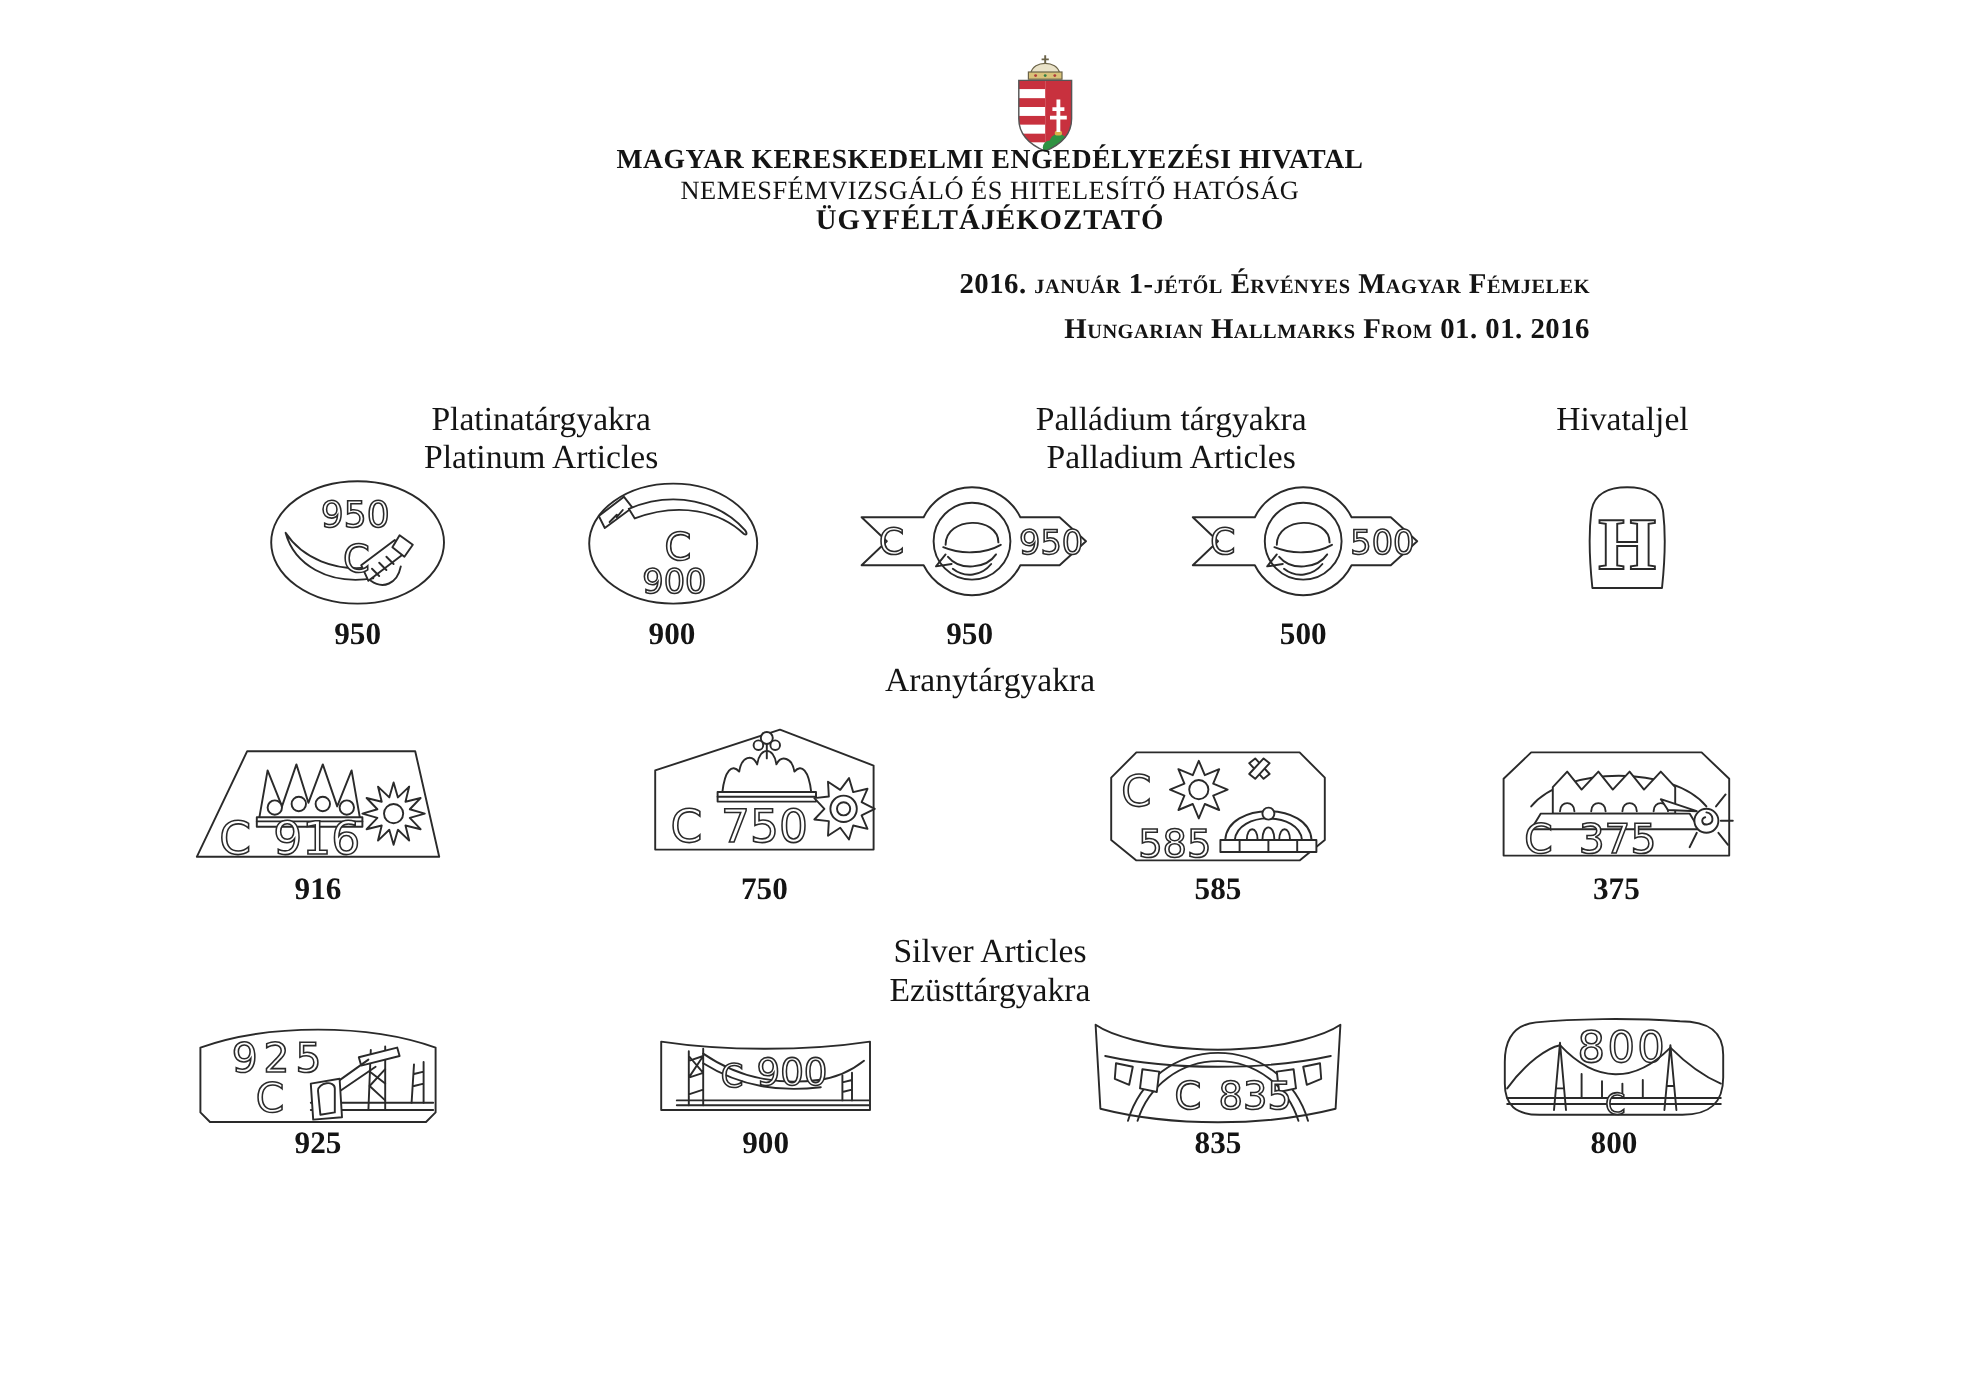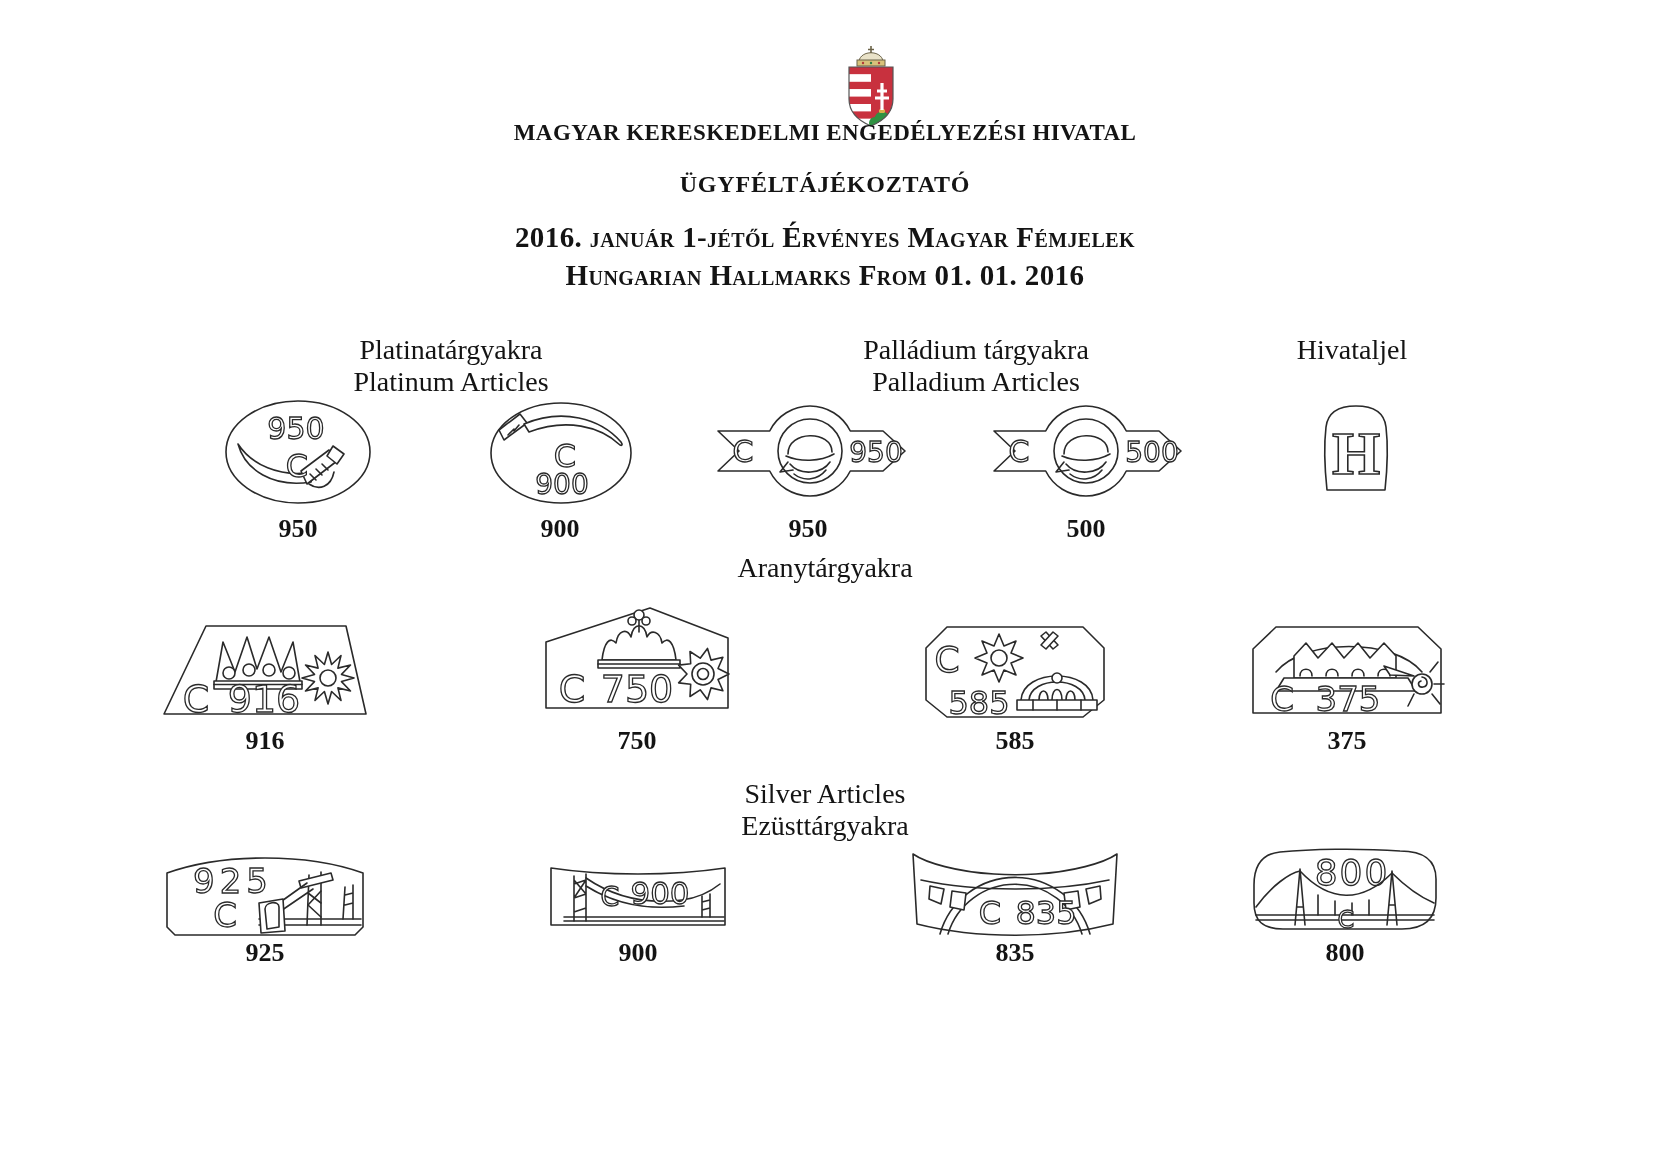--- a/index.html
+++ b/index.html
@@ -3,21 +3,21 @@
 <meta charset="utf-8">
 <style>
   html,body{margin:0;padding:0;background:#fff;}
   .page{position:relative;width:1654px;height:1166px;background:#ffffff;overflow:hidden;
         font-family:"Liberation Serif","DejaVu Serif",serif;color:#141414;margin-left:40px;}
   .abs{position:absolute;}
   .center{text-align:center;}
   .org1{font-weight:bold;font-size:23px;letter-spacing:.4px;}
   .org2{font-size:22px;letter-spacing:.4px;}
   .org3{font-weight:bold;font-size:24px;letter-spacing:.8px;}
-  .title{font-weight:bold;font-size:29px;font-variant:small-caps;letter-spacing:.4px;line-height:38px;}
+  .title{font-weight:bold;font-size:24px;font-variant:small-caps;letter-spacing:.4px;line-height:38px;text-align:right;}
   .sechead{font-size:28px;line-height:32px;}
   .numlabel{font-weight:bold;font-size:26px;}
   svg{position:absolute;overflow:visible;}
   .ln{fill:none;stroke:#2a2a2a;stroke-width:1.6;stroke-linejoin:round;stroke-linecap:round;}
   .lnw{fill:#ffffff;stroke:#2a2a2a;stroke-width:1.6;stroke-linejoin:round;}
   .stxt{fill:#ffffff;stroke:#2a2a2a;stroke-width:1.3;font-family:"DejaVu Sans",sans-serif;}
   .serifH{fill:#ffffff;stroke:#2a2a2a;stroke-width:1.6;font-family:"Liberation Serif",serif;font-weight:bold;}
 </style>
 </head>
 <body>
@@ -51,20 +51,21 @@
       <circle cx="33" cy="78" r="6" fill="#2f9242"></circle>
       <circle cx="47" cy="78" r="6" fill="#2f9242"></circle>
       <circle cx="40" cy="74" r="7.5" fill="#2f9242"></circle>
       <rect x="37" y="64" width="6" height="4" rx="1.5" fill="#d8b04a"></rect>
       <path d="M40,38 L40,65 M35,46 L45,46 M33,53 L47,53" stroke="#ffffff" stroke-width="3.2" fill="none"></path>
     </g>
     <path d="M7,22 H51 V54 C51,68 41,76 29,81 C17,76 7,68 7,54 Z" fill="none" stroke="#555" stroke-width="1.2"></path>
   </svg>
 
   <div class="abs center org1" style="left:335px;top:120px;width:900px">MAGYAR KERESKEDELMI ENGEDÉLYEZÉSI HIVATAL</div>
+  <div class="abs center org2" style="left:335px;top:146px;width:900px">NEMESFÉMVIZSGÁLÓ ÉS HITELESÍTŐ HATÓSÁG</div>
   <div class="abs center org3" style="left:335px;top:171px;width:900px">ÜGYFÉLTÁJÉKOZTATÓ</div>
 
   <div class="abs center title" style="left:285px;top:218px;width:1000px">2016. január 1-jétől Érvényes Magyar Fémjelek</div>
   <div class="abs center title" style="left:285px;top:256px;width:1000px">Hungarian Hallmarks From 01. 01. 2016</div>
 
   <div class="abs center sechead" style="left:261px;top:334px;width:300px">
     <div>Platinatárgyakra</div>
     <div>Platinum Articles</div>
   </div>
   <div class="abs center sechead" style="left:786px;top:334px;width:300px">

